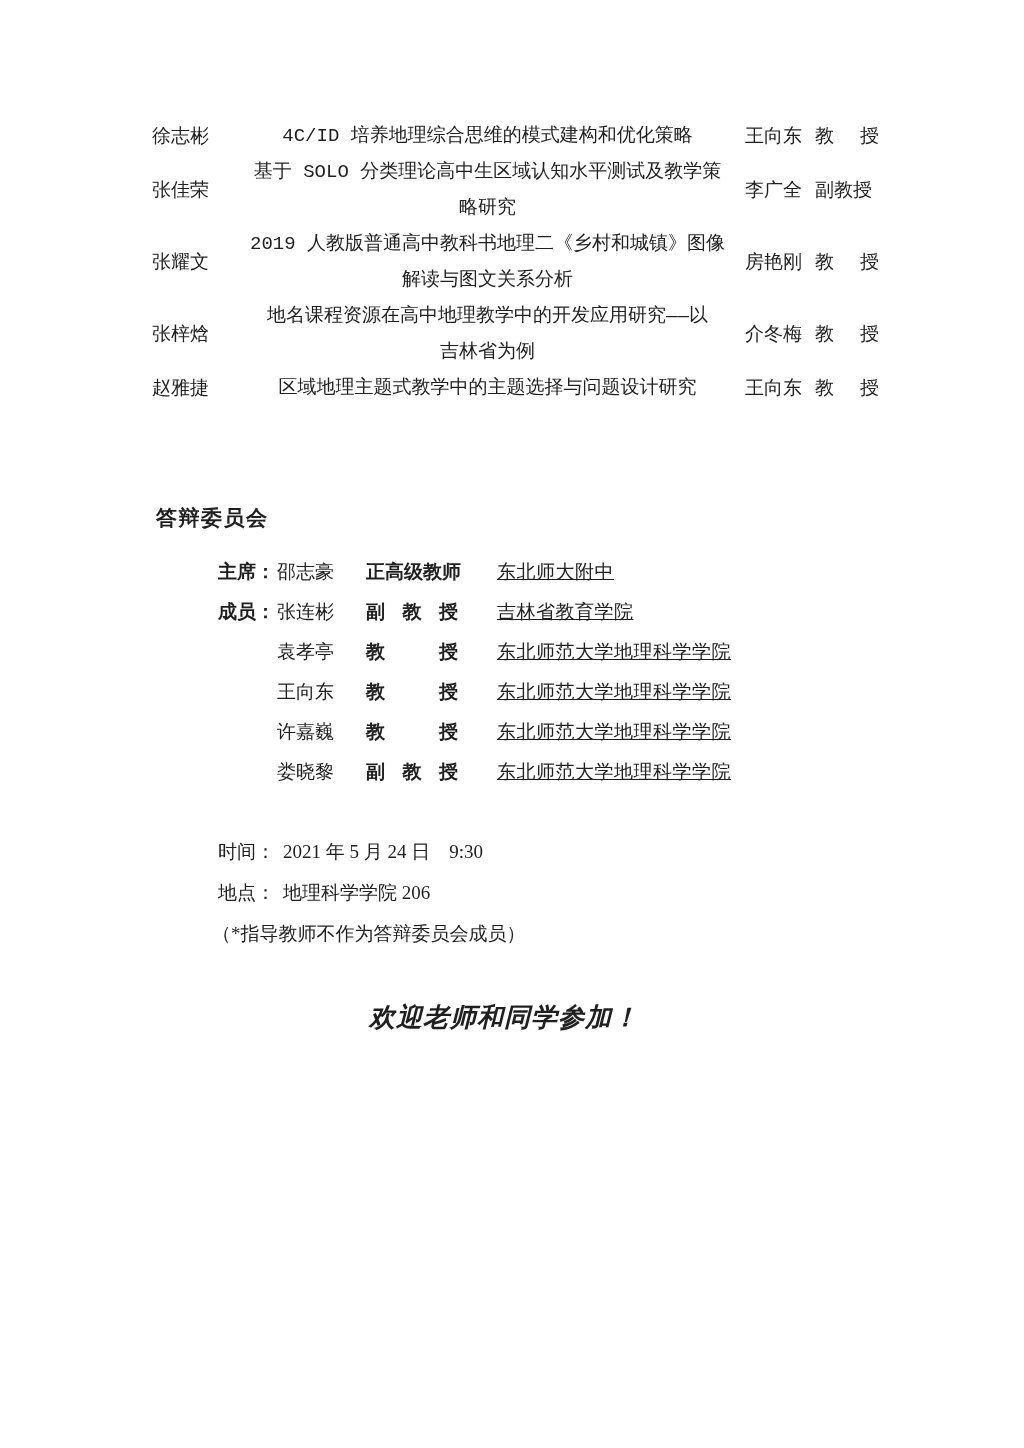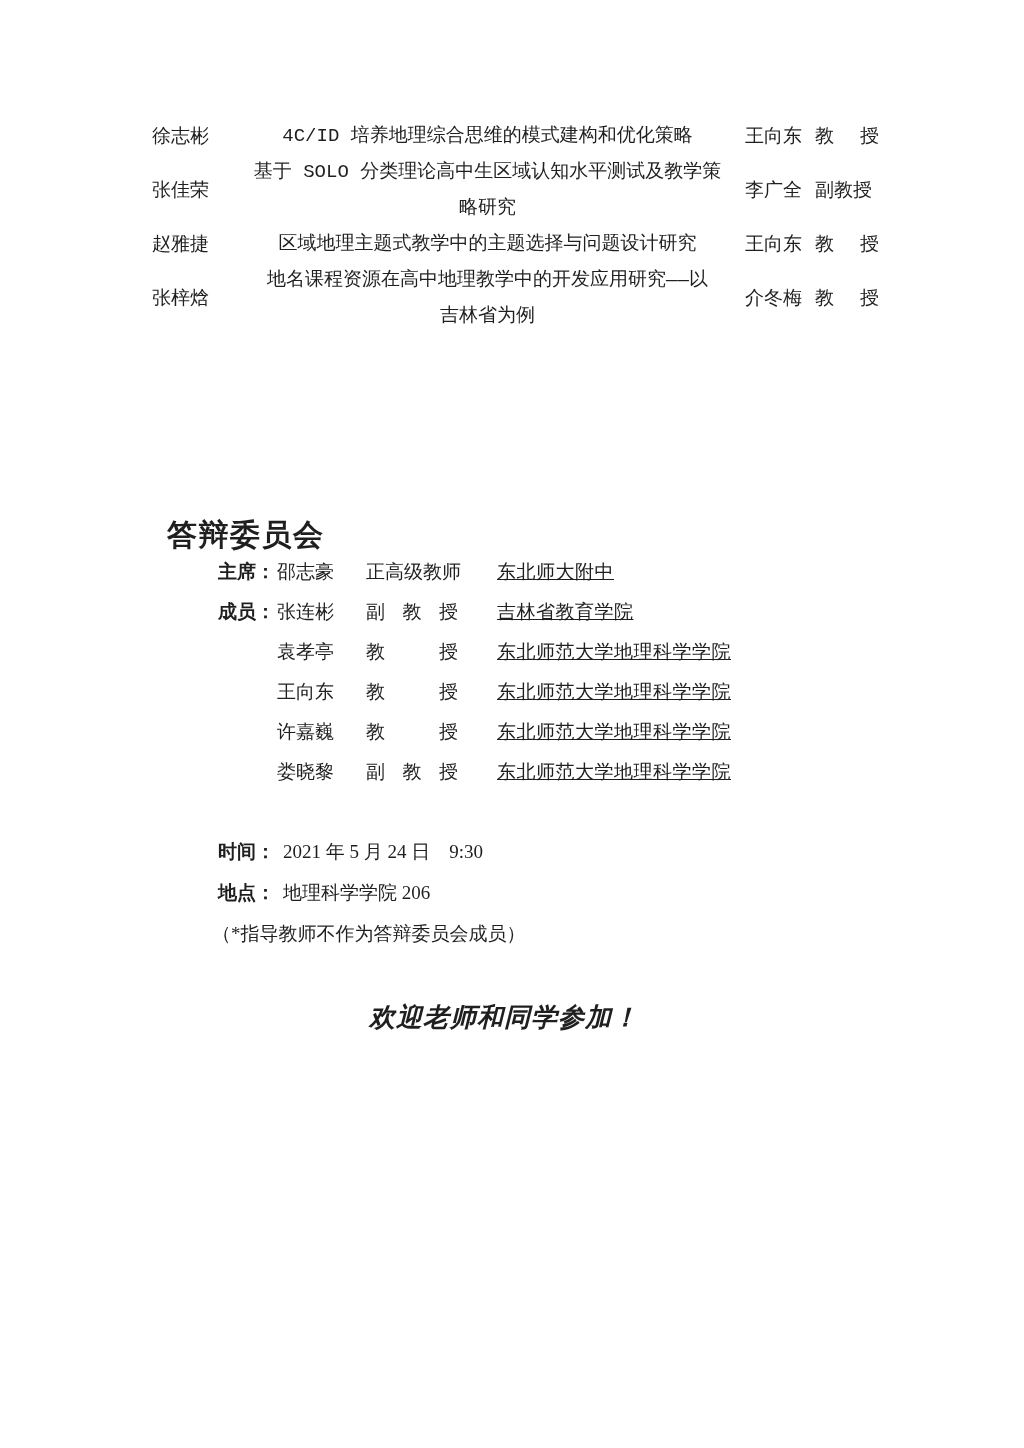--- a/index.html
+++ b/index.html
@@ -19,36 +19,36 @@
   .c-student { width: 78px; padding-left: 8px; line-height: 36px; white-space: nowrap; }
   .c-title   { width: 515px; text-align: center; line-height: 36px; padding: 4px 26px; box-sizing: border-box; white-space: pre-line; font-family: Liberation Mono, monospace; }
   .c-advisor { width: 147px; padding-left: 10px; }
   .advisor-wrap { display: flex; align-items: center; gap: 13px; white-space: nowrap; }
   .adv-title { width: 64px; }
 
   .justify { display: inline-flex; justify-content: space-between; white-space: nowrap; }
 
   
   .committee-heading {
-    position: absolute; top: 500px; left: 152px; margin: 15px;
-    font-size: 30px; font-weight: bold; letter-spacing: 1.5px;
+    position: absolute; top: 500px; left: 152px; margin: 4px;
+    font-size: 21px; font-weight: bold; letter-spacing: 1.5px;
   }
   .committee-list { position: absolute; top: 552px; left: 218px; }
   .committee-row {
     display: grid; grid-template-columns: 59px 89px 131px auto;
     line-height: 40px; font-size: 19px; white-space: nowrap;
   }
   .m-label { font-weight: bold; }
-  .m-title.justify { width: 92px; align-self: center; line-height: normal; }
+  .m-title.justify { width: 92px; align-self: center; line-height: normal; font-weight: bold; }
   .m-affiliation { letter-spacing: 0.5px; text-decoration: underline; }
 
   
   .details { position: absolute; top: 831px; left: 218px; font-size: 19px; }
   .detail-row { line-height: 41px; white-space: nowrap; }
-  .d-label { display: inline-block; width: 65px; font-weight: bold; }
+  .d-label { display: inline-block; width: 65px; font-weight: normal; }
   .note { line-height: 41px; font-weight: normal; margin-left: -6px; white-space: nowrap; }
 
   
   .welcome {
     position: absolute; top: 1000px; left: 0; width: 1024px;
     text-align: center; font-size: 26px; font-weight: bold; font-style: italic;
     letter-spacing: 1px; transform: translateX(-8px);
   }
 </style>
 </head>
@@ -76,39 +76,53 @@
           <td class="c-title">基于 SOLO 分类理论高中生区域认知水平测试及教学策
 略研究</td>
           <td class="c-advisor">
             <span class="advisor-wrap">
               <span>李广全</span>
               <span class="adv-title justify">副教授</span>
             </span>
           </td>
         </tr>
         <tr>
-          <td class="c-student">赵雅捷</td>
-          <td class="c-title">区域地理主题式教学中的主题选择与问题设计研究</td>
-          <td class="c-advisor">
-            <span class="advisor-wrap">
-              <span>王向东</span>
+          <td class="c-student">张耀文</td>
+          <td class="c-title">2019 人教版普通高中教科书地理二《乡村和城镇》图像
+解读与图文关系分析</td>
+          <td class="c-advisor">
+            <span class="advisor-wrap">
+              <span>房艳刚</span>
               <span class="adv-title justify">
                 <span>教</span>
                 <span>授</span>
               </span>
             </span>
           </td>
         </tr>
         <tr>
           <td class="c-student">张梓焓</td>
           <td class="c-title">地名课程资源在高中地理教学中的开发应用研究——以
 吉林省为例</td>
           <td class="c-advisor">
             <span class="advisor-wrap">
               <span>介冬梅</span>
+              <span class="adv-title justify">
+                <span>教</span>
+                <span>授</span>
+              </span>
+            </span>
+          </td>
+        </tr>
+        <tr>
+          <td class="c-student">赵雅捷</td>
+          <td class="c-title">区域地理主题式教学中的主题选择与问题设计研究</td>
+          <td class="c-advisor">
+            <span class="advisor-wrap">
+              <span>王向东</span>
               <span class="adv-title justify">
                 <span>教</span>
                 <span>授</span>
               </span>
             </span>
           </td>
         </tr>
       </tbody>
   </table>
 

